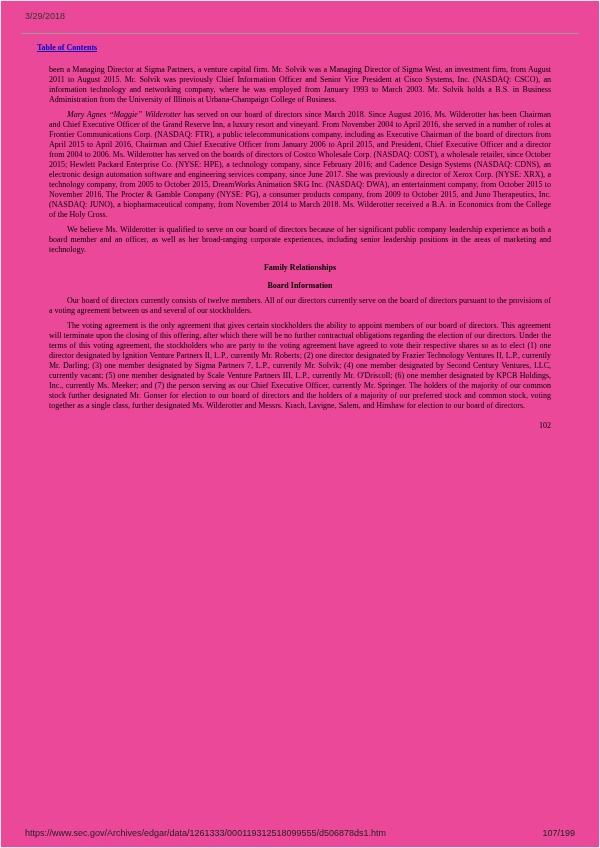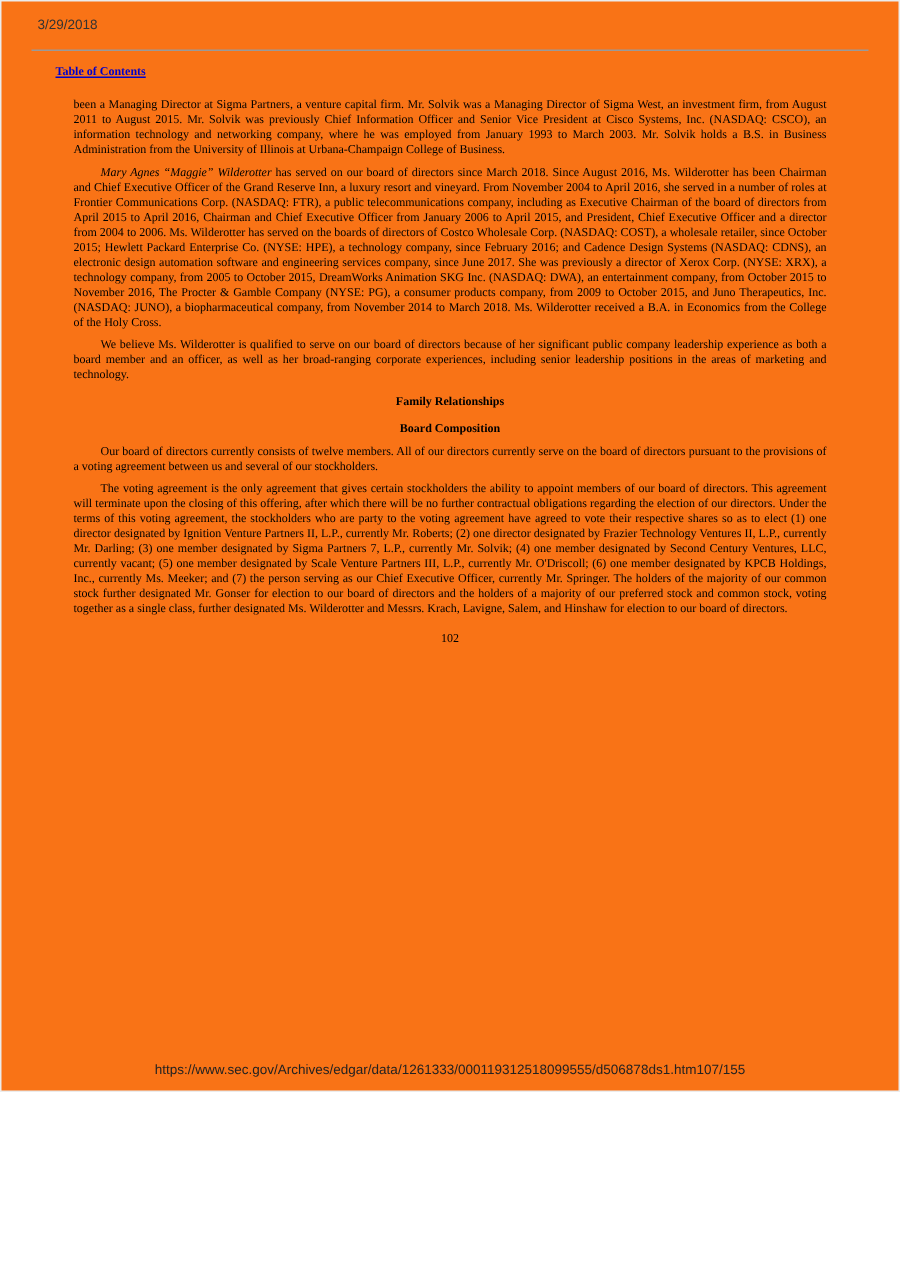--- a/index.html
+++ b/index.html
@@ -1,19 +1,19 @@
 <!DOCTYPE html>
 <html><head>
 <meta charset="utf-8">
 <style>
   * { margin: 0; padding: 0; box-sizing: border-box; }
   html, body { background: #ffffff; }
   .page {
-    width: 600px; height: 728px; position: relative;
-    background: #f97316; color: #000;
+    width: 600px; height: 848px; position: relative;
+    background: #ec4899; color: #000;
     font-family: "Liberation Serif", serif;
     border: 1px solid #ececec;
     overflow: hidden;
   }
   .print-header {
     position: absolute; top: 10px; left: 24px; right: 24px; height: 12px;
     font-family: "Liberation Sans", sans-serif; font-size: 9px; color: #333;
   }
   .ph-date { position: absolute; left: 0; top: 0; }
   .ph-title { position: absolute; left: 60px; right: 0; top: 0; text-align: center; }
@@ -31,24 +31,24 @@
     position: absolute; top: 64px; left: 48px; right: 48px;
     font-size: 8px; line-height: 10px; text-align: justify; font-family: Liberation Serif, serif;
   }
   .content p { margin: 0 0 5px 0; text-indent: 18px; }
   .content p.noindent { text-indent: 0; }
   .content h3 {
     font-size: 8px; line-height: 10px; font-weight: bold;
     margin: 8px 0 5px 0; text-align: center;
   }
   .lead-italic { font-style: italic; }
-  .pagenum { text-align: center; margin-top: 10px; font-size: 8px; }
+  .pagenum { text-align: right; margin-top: 10px; font-size: 8px; }
   .print-footer {
     position: absolute; bottom: 9px; left: 24px; right: 24px;
-    display: flex; justify-content: center;
+    display: flex; justify-content: space-between;
     font-family: "Liberation Sans", sans-serif; font-size: 9px; color: #222;
   }
 </style>
 </head>
 <body>
 
 <div class="page">
 
   <div class="print-header">
     <span class="ph-date">3/29/2018</span>
@@ -56,24 +56,24 @@
 
   <div class="rule"></div>
 
   <a class="toc-link" href="#">Table of Contents</a>
 
   <div class="content">
     <p class="noindent">been a Managing Director at Sigma Partners, a venture capital firm. Mr. Solvik was a Managing Director of Sigma West, an investment firm, from August 2011 to August 2015. Mr. Solvik was previously Chief Information Officer and Senior Vice President at Cisco Systems, Inc. (NASDAQ: CSCO), an information technology and networking company, where he was employed from January 1993 to March 2003. Mr. Solvik holds a B.S. in Business Administration from the University of Illinois at Urbana-Champaign College of Business.</p>
     <p><i class="lead-italic">Mary Agnes “Maggie” Wilderotter</i><span> has served on our board of directors since March 2018. Since August 2016, Ms. Wilderotter has been Chairman and Chief Executive Officer of the Grand Reserve Inn, a luxury resort and vineyard. From November 2004 to April 2016, she served in a number of roles at Frontier Communications Corp. (NASDAQ: FTR), a public telecommunications company, including as Executive Chairman of the board of directors from April 2015 to April 2016, Chairman and Chief Executive Officer from January 2006 to April 2015, and President, Chief Executive Officer and a director from 2004 to 2006. Ms. Wilderotter has served on the boards of directors of Costco Wholesale Corp. (NASDAQ: COST), a wholesale retailer, since October 2015; Hewlett Packard Enterprise Co. (NYSE: HPE), a technology company, since February 2016; and Cadence Design Systems (NASDAQ: CDNS), an electronic design automation software and engineering services company, since June 2017. She was previously a director of Xerox Corp. (NYSE: XRX), a technology company, from 2005 to October 2015, DreamWorks Animation SKG Inc. (NASDAQ: DWA), an entertainment company, from October 2015 to November 2016, The Procter &amp; Gamble Company (NYSE: PG), a consumer products company, from 2009 to October 2015, and Juno Therapeutics, Inc. (NASDAQ: JUNO), a biopharmaceutical company, from November 2014 to March 2018. Ms. Wilderotter received a B.A. in Economics from the College of the Holy Cross.</span></p>
     <p>We believe Ms. Wilderotter is qualified to serve on our board of directors because of her significant public company leadership experience as both a board member and an officer, as well as her broad-ranging corporate experiences, including senior leadership positions in the areas of marketing and technology.</p>
     <h3>Family Relationships</h3>
-    <h3>Board Composition</h3>
+    <h3>Board Information</h3>
     <p>Our board of directors currently consists of twelve members. All of our directors currently serve on the board of directors pursuant to the provisions of a voting agreement between us and several of our stockholders.</p>
     <p>The voting agreement is the only agreement that gives certain stockholders the ability to appoint members of our board of directors. This agreement will terminate upon the closing of this offering, after which there will be no further contractual obligations regarding the election of our directors. Under the terms of this voting agreement, the stockholders who are party to the voting agreement have agreed to vote their respective shares so as to elect (1) one director designated by Ignition Venture Partners II, L.P., currently Mr. Roberts; (2) one director designated by Frazier Technology Ventures II, L.P., currently Mr. Darling; (3) one member designated by Sigma Partners 7, L.P., currently Mr. Solvik; (4) one member designated by Second Century Ventures, LLC, currently vacant; (5) one member designated by Scale Venture Partners III, L.P., currently Mr. O'Driscoll; (6) one member designated by KPCB Holdings, Inc., currently Ms. Meeker; and (7) the person serving as our Chief Executive Officer, currently Mr. Springer. The holders of the majority of our common stock further designated Mr. Gonser for election to our board of directors and the holders of a majority of our preferred stock and common stock, voting together as a single class, further designated Ms. Wilderotter and Messrs. Krach, Lavigne, Salem, and Hinshaw for election to our board of directors.</p>
     <div class="pagenum">102</div>
   </div>
 
   <div class="print-footer">
     <span>https://www.sec.gov/Archives/edgar/data/1261333/000119312518099555/d506878ds1.htm</span>
-    <span>107/155</span>
+    <span>107/199</span>
   </div>
 
 </div>
 
 </body></html>

